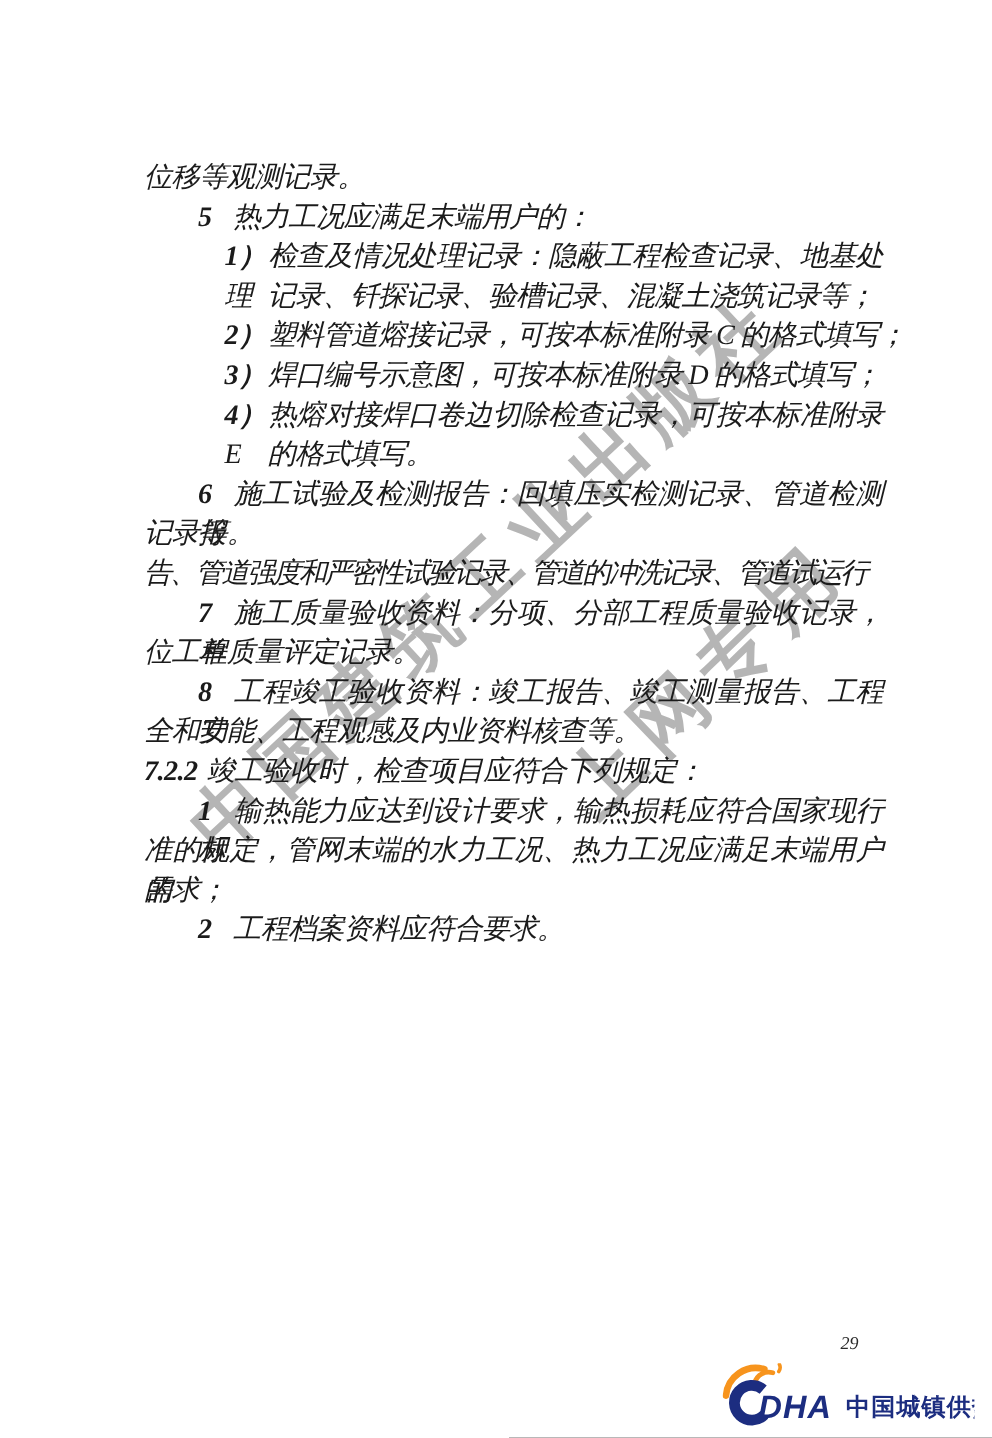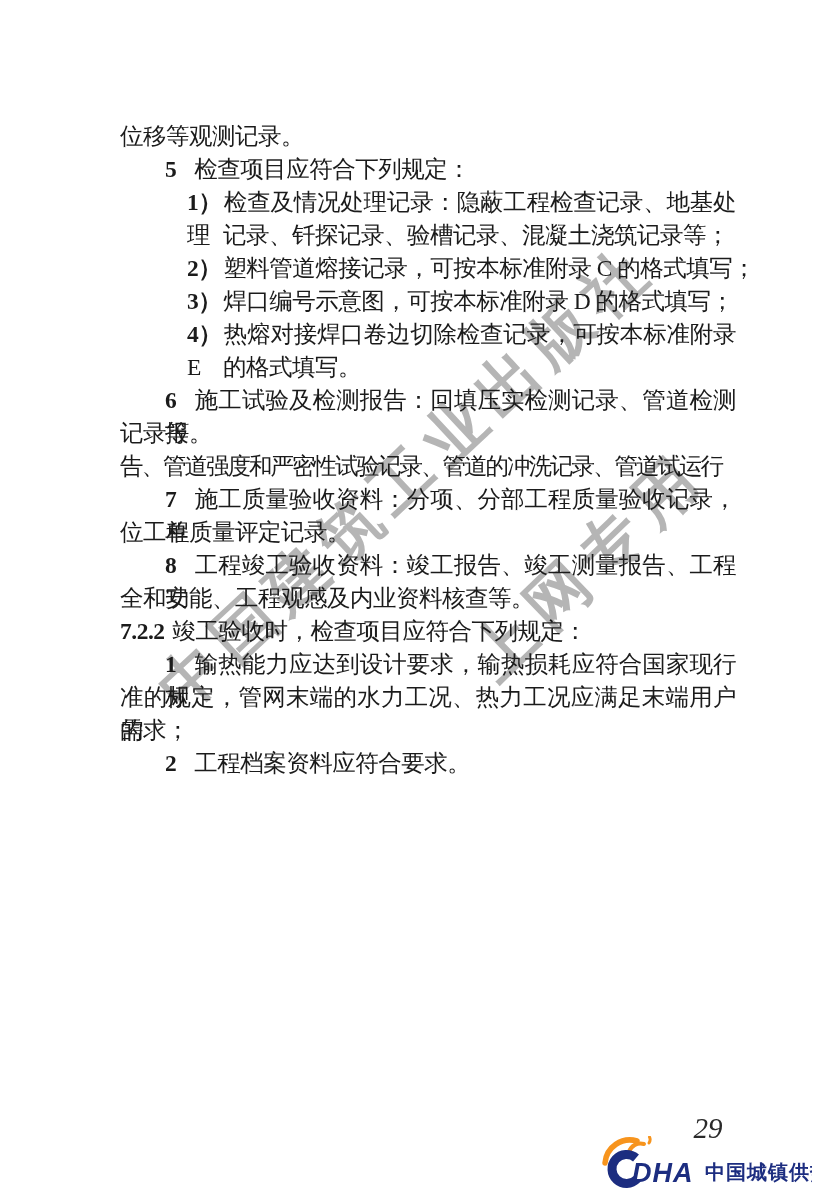--- a/index.html
+++ b/index.html
@@ -19,23 +19,24 @@
     opacity:.8;
     white-space:nowrap;
     transform-origin:0 0;
     z-index:1;
     pointer-events:none;
   }
   #wm1{left:140px;top:668px;font-size:62px;letter-spacing:10px;transform:rotate(-43deg);}
   #wm2{left:453px;top:638px;font-size:62px;letter-spacing:12px;transform:rotate(-44deg);}
   
   #text-block{
-    position:absolute;left:120px;top:120px;width:616px;
+    position:absolute;left:120px;top:132px;width:616px;
     z-index:2;
     color:#1b1b1b;
+    font-style:italic;
   }
   .line{
     height:33px;line-height:33px;
     font-size:23.5px;letter-spacing:-0.5px;
     white-space:nowrap;
   }
   .line.full{white-space:normal;text-align:justify;text-align-last:justify;text-justify:inter-character;}
   .line.tight{letter-spacing:-2px;}
   .cont{padding-left:0;}
   .item{padding-left:45px;}
@@ -43,39 +44,39 @@
   .subcont{padding-left:103px;}
   .section{padding-left:0;}
   .num{font-weight:bold;font-family:"Liberation Serif","DejaVu Serif",serif;}
   .item .num{margin-right:18px;}
   .sub .num{margin-right:2px;}
   .section .num{margin-right:8px;}
   
   #page-number{
     position:absolute;left:678px;top:1112px;width:60px;
     text-align:center;
-    font-style:italic;font-size:29px;color:#2a2a2a;
+    font-style:italic;font-size:15px;color:#2a2a2a;
     z-index:2;
   }
   #logo{
     position:absolute;left:602px;top:1136px;width:210px;height:54px;
     z-index:2;
   }
 </style>
 </head>
 <body>
 
 <div id="page">
 
   <div id="wm1" class="watermark">中国建筑工业出版社</div>
   <div id="wm2" class="watermark">上网专用</div>
 
   <div id="text-block">
       <div class="line cont"><span class="txt">位移等观测记录。</span></div>
-      <div class="line item"><span class="num">5</span><span class="txt">检查项目应符合下列规定：</span></div>
+      <div class="line item"><span class="num">5</span><span class="txt">热力工况应满足末端用户的：</span></div>
       <div class="line sub full"><span class="num">1）</span><span class="txt">检查及情况处理记录：隐蔽工程检查记录、地基处理</span></div>
       <div class="line subcont"><span class="txt">记录、钎探记录、验槽记录、混凝土浇筑记录等；</span></div>
       <div class="line sub"><span class="num">2）</span><span class="txt">塑料管道熔接记录，可按本标准附录 C 的格式填写；</span></div>
       <div class="line sub"><span class="num">3）</span><span class="txt">焊口编号示意图，可按本标准附录 D 的格式填写；</span></div>
       <div class="line sub full"><span class="num">4）</span><span class="txt">热熔对接焊口卷边切除检查记录，可按本标准附录 E</span></div>
       <div class="line subcont"><span class="txt">的格式填写。</span></div>
       <div class="line item full"><span class="num">6</span><span class="txt">施工试验及检测报告：回填压实检测记录、管道检测报</span></div>
       <div class="line cont"><span class="txt">记录等。</span></div>
       <div class="line cont tight"><span class="txt">告、管道强度和严密性试验记录、管道的冲洗记录、管道试运行</span></div>
       <div class="line item full"><span class="num">7</span><span class="txt">施工质量验收资料：分项、分部工程质量验收记录，单</span></div>

